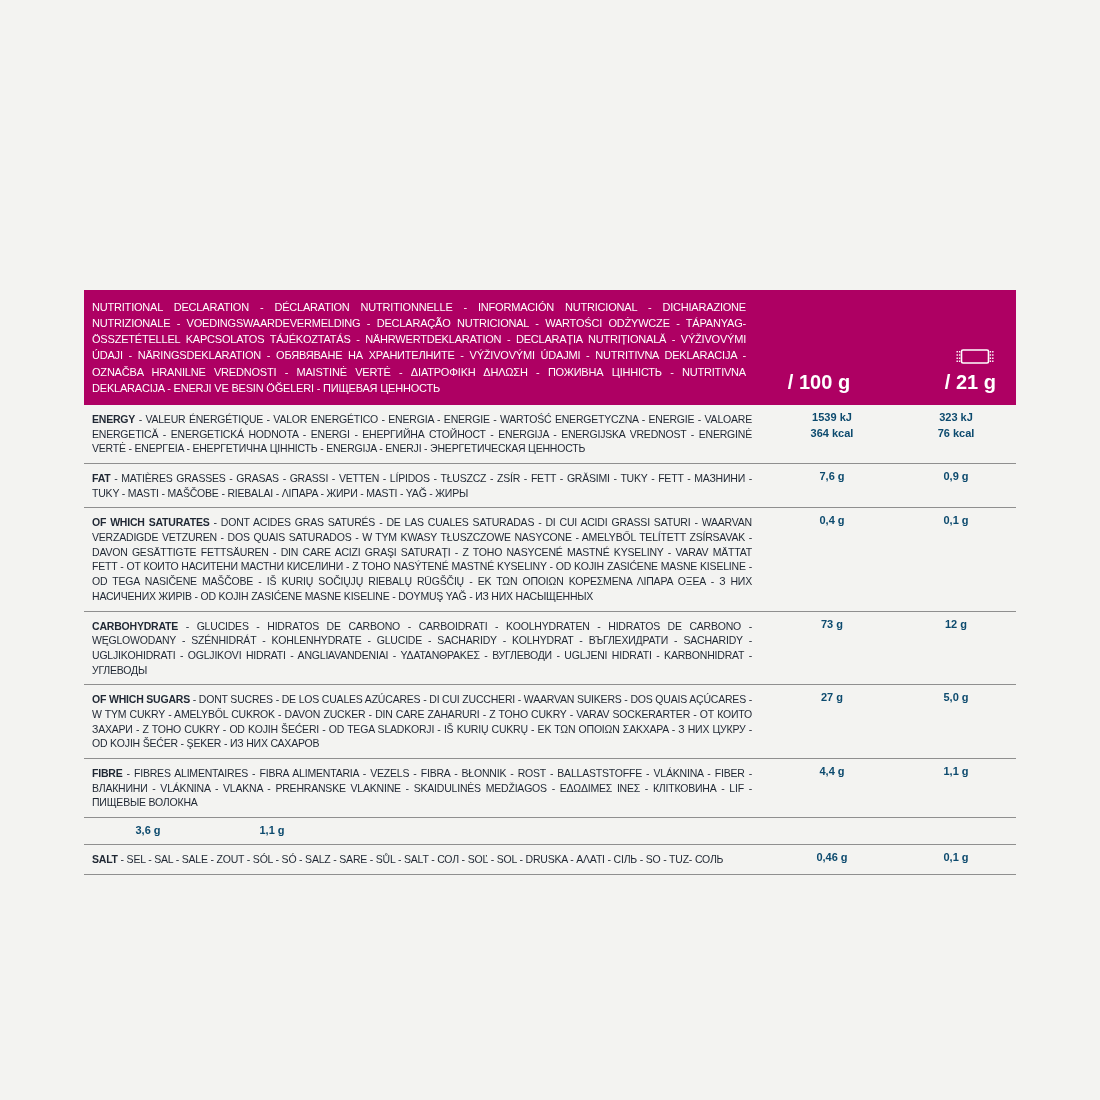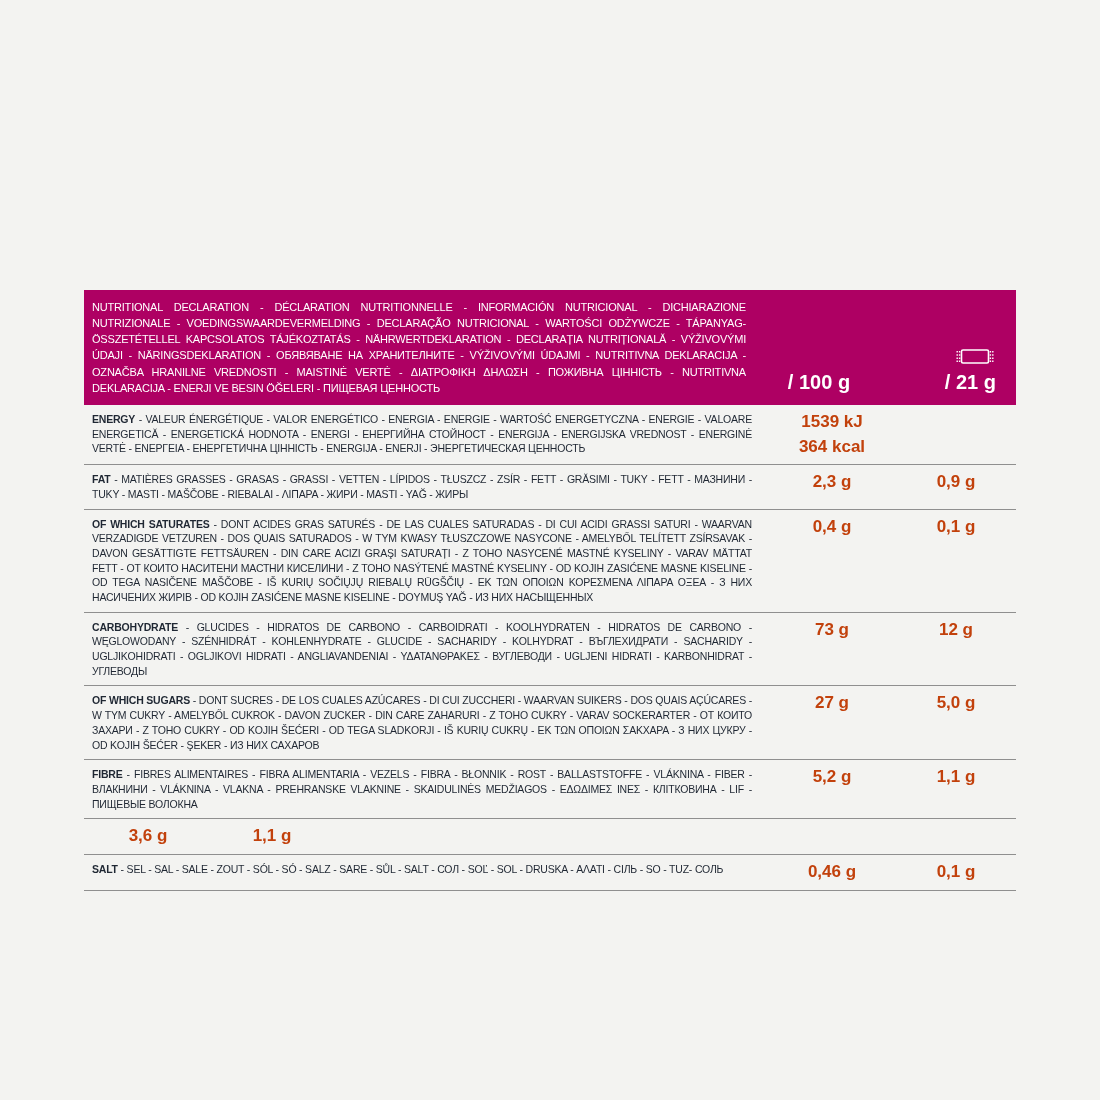--- a/index.html
+++ b/index.html
@@ -70,24 +70,24 @@
     line-height: 1.4;
     letter-spacing: -0.2px;
     text-align: justify;
     text-transform: uppercase;
   }
   .row-label .term { font-weight: bold; }
   .row-val {
     box-sizing: border-box;
     text-align: center;
     font-weight: bold;
-    font-size: 17px;
+    font-size: 11px;
     line-height: 1.45;
     white-space: pre-line;
-    color: #c2410c;
+    color: #0c4a6e;
   }
   .row-val.col-100 { width: 128px; }
   .row-val.col-21  { width: 120px; }
 </style>
 </head>
 <body>
 
 <div class="label-table">
 
   <div class="table-header">
@@ -112,28 +112,30 @@
   </div>
 
   <div class="rows">
   <div class="row">
     <div class="row-label">
       <span class="term">ENERGY</span>
       <span class="translations">- VALEUR ÉNERGÉTIQUE - VALOR ENERGÉTICO - ENERGIA - ENERGIE - WARTOŚĆ ENERGETYCZNA - ENERGIE - VALOARE ENERGETICĂ - ENERGETICKÁ HODNOTA - ENERGI - ЕНЕРГИЙНА СТОЙНОСТ - ENERGIJA - ENERGIJSKA VREDNOST - ENERGINĖ VERTĖ - ΕΝΕΡΓΕΙΑ - ЕНЕРГЕТИЧНА ЦІННІСТЬ - ENERGIJA - ENERJI - ЭНЕРГЕТИЧЕСКАЯ ЦЕННОСТЬ</span>
     </div>
     <div class="row-val col-100">1539 kJ
 364 kcal</div>
+    <div class="row-val col-21">323 kJ
+76 kcal</div>
   </div>
 
   <div class="row">
     <div class="row-label">
       <span class="term">FAT</span>
       <span class="translations">- MATIÈRES GRASSES - GRASAS - GRASSI - VETTEN - LÍPIDOS - TŁUSZCZ - ZSÍR - FETT - GRĂSIMI - TUKY - FETT - МАЗНИНИ - TUKY - MASTI - MAŠČOBE - RIEBALAI - ΛΙΠΑΡΑ - ЖИРИ - MASTI - YAĞ - ЖИРЫ</span>
     </div>
-    <div class="row-val col-100">2,3 g</div>
+    <div class="row-val col-100">7,6 g</div>
     <div class="row-val col-21">0,9 g</div>
   </div>
 
   <div class="row">
     <div class="row-label">
       <span class="term">OF WHICH SATURATES</span>
       <span class="translations">- DONT ACIDES GRAS SATURÉS - DE LAS CUALES SATURADAS - DI CUI ACIDI GRASSI SATURI - WAARVAN VERZADIGDE VETZUREN - DOS QUAIS SATURADOS - W TYM KWASY TŁUSZCZOWE NASYCONE - AMELYBŐL TELÍTETT ZSÍRSAVAK - DAVON GESÄTTIGTE FETTSÄUREN - DIN CARE ACIZI GRAŞI SATURAȚI - Z TOHO NASYCENÉ MASTNÉ KYSELINY - VARAV MÄTTAT FETT - ОТ КОИТО НАСИТЕНИ МАСТНИ КИСЕЛИНИ - Z TOHO NASÝTENÉ MASTNÉ KYSELINY - OD KOJIH ZASIĆENE MASNE KISELINE - OD TEGA NASIČENE MAŠČOBE - IŠ KURIŲ SOČIŲJŲ RIEBALŲ RŪGŠČIŲ - ΕΚ ΤΩΝ ΟΠΟΙΩΝ ΚΟΡΕΣΜΕΝΑ ΛΙΠΑΡΑ ΟΞΕΑ - З НИХ НАСИЧЕНИХ ЖИРІВ - OD KOJIH ZASIĆENE MASNE KISELINE - DOYMUŞ YAĞ - ИЗ НИХ НАСЫЩЕННЫХ</span>
     </div>
     <div class="row-val col-100">0,4 g</div>
     <div class="row-val col-21">0,1 g</div>
@@ -155,21 +157,21 @@
     </div>
     <div class="row-val col-100">27 g</div>
     <div class="row-val col-21">5,0 g</div>
   </div>
 
   <div class="row">
     <div class="row-label">
       <span class="term">FIBRE</span>
       <span class="translations">- FIBRES ALIMENTAIRES - FIBRA ALIMENTARIA - VEZELS - FIBRA - BŁONNIK - ROST - BALLASTSTOFFE - VLÁKNINA - FIBER - ВЛАКНИНИ - VLÁKNINA - VLAKNA - PREHRANSKE VLAKNINE - SKAIDULINĖS MEDŽIAGOS - ΕΔΩΔΙΜΕΣ ΙΝΕΣ - КЛІТКОВИНА - LIF - ПИЩЕВЫЕ ВОЛОКНА</span>
     </div>
-    <div class="row-val col-100">5,2 g</div>
+    <div class="row-val col-100">4,4 g</div>
     <div class="row-val col-21">1,1 g</div>
   </div>
 
   <div class="row">
     <div class="row-val col-100">3,6 g</div>
     <div class="row-val col-21">1,1 g</div>
   </div>
 
   <div class="row">
     <div class="row-label">

